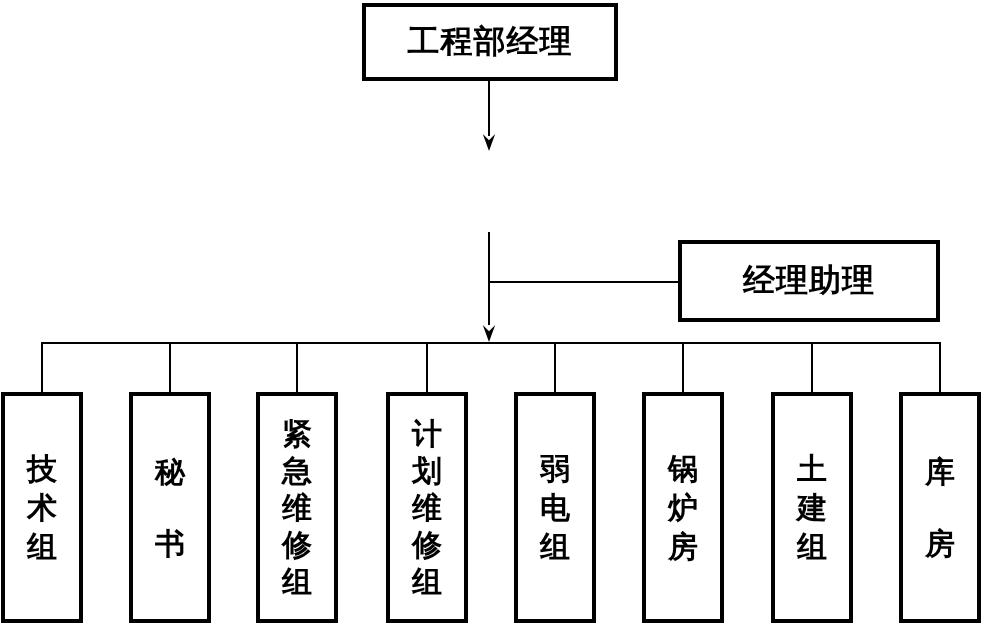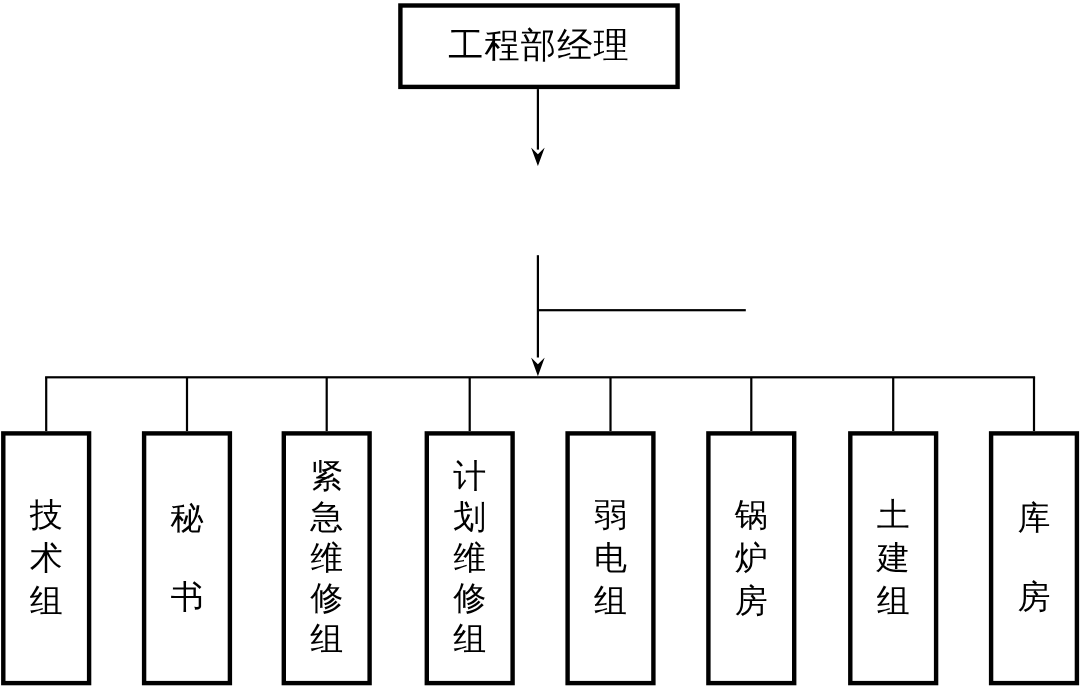--- a/index.html
+++ b/index.html
@@ -13,20 +13,21 @@
     width: 982px; height: 627px;
     background: var(--background);
     font-family: "DejaVu Serif", "Liberation Serif", serif;
     color: var(--text);
     overflow: hidden;
   }
   .canvas {
     position: relative;
     width: 982px; height: 569px;
     background: var(--background);
+    font-weight: bold;
   }
   .box {
     position: absolute;
     border: 4px solid var(--box-border);
     background: var(--background);
     display: flex;
     align-items: center;
     justify-content: center;
   }
   
@@ -89,20 +90,23 @@
 
 
   <div class="line shaft-2"></div>
   <div class="line branch"></div>
   <div class="arrowhead head-2">
     <svg width="14" height="17" viewBox="0 0 14 17" xmlns="http://www.w3.org/2000/svg">
       <path d="M7 17 L0.8 0 L7 6.2 L13.2 0 Z" fill="#000"></path>
     </svg>
   </div>
 
+  <div class="box node-assistant">
+    <span class="hlabel">经理助理</span>
+  </div>
 
   <div class="line bus"></div>
   <div class="line stub stub-0"></div>
   <div class="line stub stub-1"></div>
   <div class="line stub stub-2"></div>
   <div class="line stub stub-3"></div>
   <div class="line stub stub-4"></div>
   <div class="line stub stub-5"></div>
   <div class="line stub stub-6"></div>
   <div class="line stub stub-7"></div>

